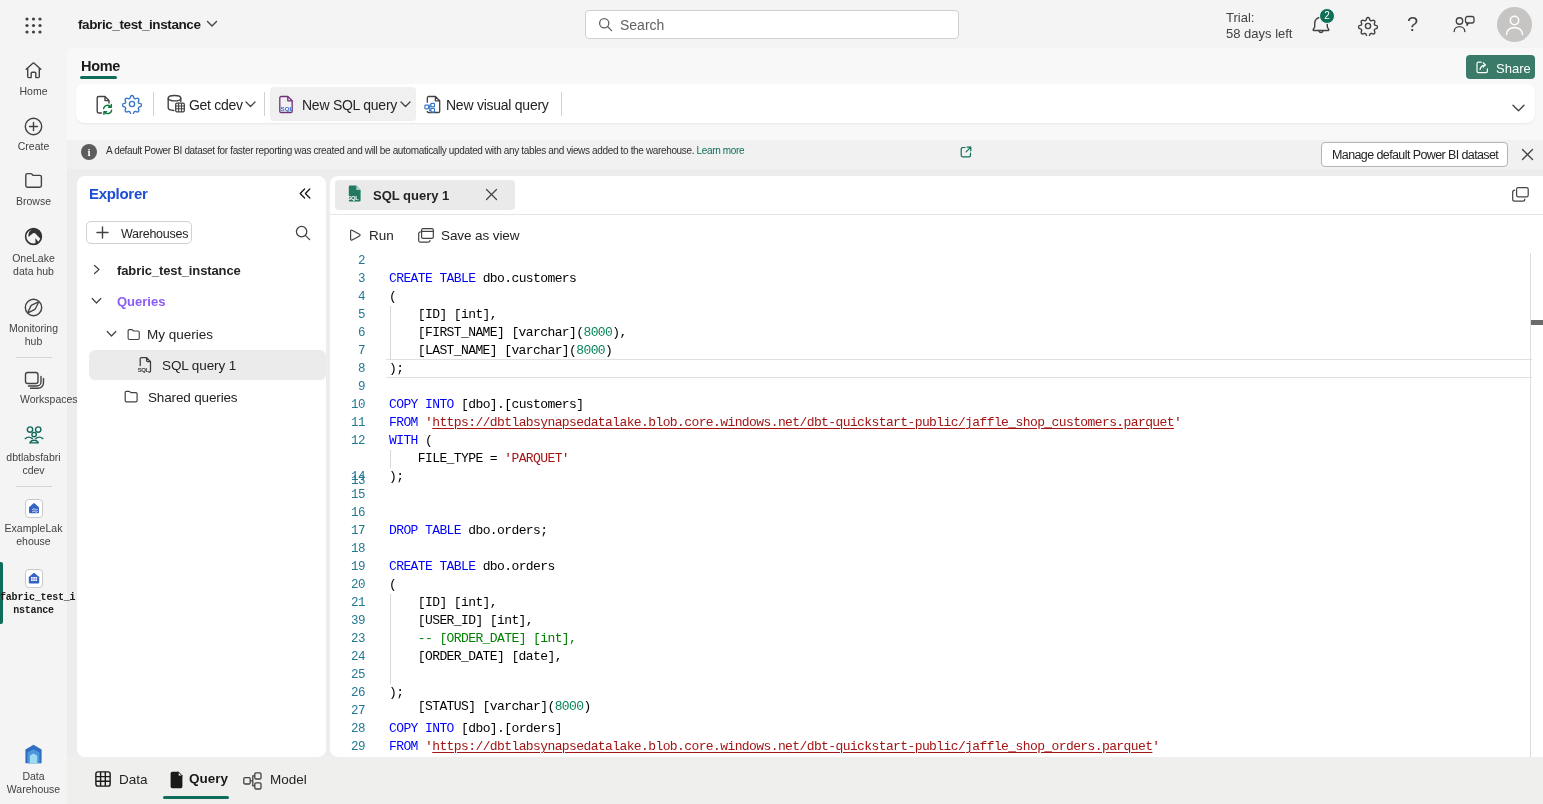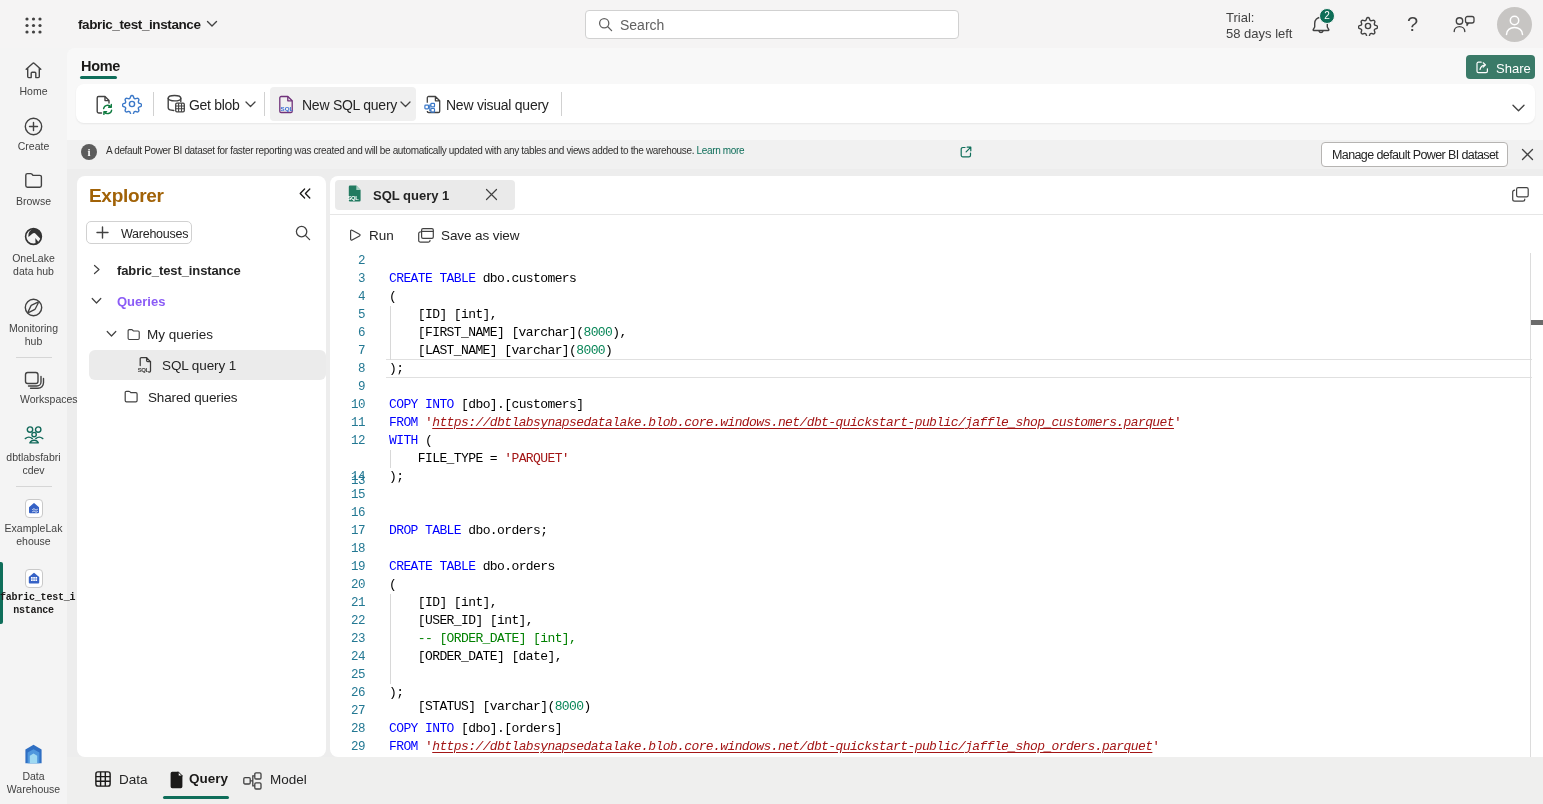--- a/index.html
+++ b/index.html
@@ -167,21 +167,21 @@
   <path fill="none" stroke="#3b78c8" stroke-width="1.4" stroke-linejoin="round" d="M8.6 2.5 a1.5 1.5 0 0 1 2.8 0 l.4 1.2 a1.5 1.5 0 0 0 1.9 1 l1.2-.4 a1.5 1.5 0 0 1 1.9 1.9 l-.4 1.2 a1.5 1.5 0 0 0 1 1.9 l1.2.4 a1.5 1.5 0 0 1 0 2.8 l-1.2.4 a1.5 1.5 0 0 0 -1 1.9 l.4 1.2 a1.5 1.5 0 0 1 -1.9 1.9 l-1.2-.4 a1.5 1.5 0 0 0 -1.9 1 l-.4 1.2 a1.5 1.5 0 0 1 -2.8 0 l-.4-1.2 a1.5 1.5 0 0 0 -1.9-1 l-1.2.4 a1.5 1.5 0 0 1 -1.9-1.9 l.4-1.2 a1.5 1.5 0 0 0 -1-1.9 l-1.2-.4 a1.5 1.5 0 0 1 0-2.8 l1.2-.4 a1.5 1.5 0 0 0 1-1.9 l-.4-1.2 a1.5 1.5 0 0 1 1.9-1.9 l1.2.4 a1.5 1.5 0 0 0 1.9-1 Z"></path>
   <circle cx="10" cy="10" r="2.6" fill="none" stroke="#3b78c8" stroke-width="1.4"></circle>
 </svg>
 <div class="abs" style="left:153px;top:92px;width:1px;height:24px;background:#d1d1d1;"></div>
 <svg class="abs" style="left:165px;top:93px" width="22" height="22" viewBox="0 0 22 22">
   <ellipse cx="9.5" cy="5.2" rx="6.3" ry="2.7" fill="none" stroke="#424242" stroke-width="1.4"></ellipse>
   <path d="M3.2 5.2 V14.8 c0 1.4 2.4 2.6 5.6 2.7 M15.8 5.2 v3.3" fill="none" stroke="#424242" stroke-width="1.4" stroke-linecap="round"></path>
   <rect x="10.7" y="10.2" width="8.6" height="8.6" rx="1.2" fill="#fff" stroke="#424242" stroke-width="1.3"></rect>
   <path d="M10.7 13 h8.6 M13.6 10.2 v8.6 M16.5 10.2 v8.6 M10.7 15.8 h8.6" stroke="#424242" stroke-width="1.1"></path>
 </svg>
-<div class="t" style="left:189px;top:97px;font-size:14px;letter-spacing:-0.3px;">Get blob</div>
+<div class="t" style="left:189px;top:97px;font-size:14px;letter-spacing:-0.3px;">Get cdev</div>
 <svg class="abs" style="left:245px;top:101px" width="11" height="7" viewBox="0 0 11 7">
     <path d="M1 1 L5.5 5.5 L10 1" fill="none" stroke="#424242" stroke-width="1.3" stroke-linecap="round" stroke-linejoin="round"></path>
   </svg>
 <div class="abs" style="left:264px;top:92px;width:1px;height:24px;background:#d1d1d1;"></div>
 <div class="abs" style="left:270px;top:87px;width:146px;height:34px;background:#f0f0f0;border-radius:4px;"></div>
 <svg class="abs" style="left:277px;top:95px" width="18" height="19" viewBox="0 0 18 19">
   <path d="M10.8 1.5 H4.1 a1.3 1.3 0 0 0 -1.3 1.3 v13.4 a1.3 1.3 0 0 0 1.3 1.3 h9.8 a1.3 1.3 0 0 0 1.3-1.3 V5.8 Z" fill="none" stroke="#70327a" stroke-width="1.3" stroke-linejoin="round"></path>
   <path d="M10.8 1.5 V5.8 h4.4" fill="none" stroke="#70327a" stroke-width="1.3" stroke-linejoin="round"></path>
   <text x="3.6" y="15.6" font-family="Liberation Sans" font-size="6.2" font-weight="700" fill="#3b6fd4">SQL</text>
 </svg>
@@ -210,21 +210,21 @@
 <svg class="abs" style="left:959px;top:145px" width="14" height="14" viewBox="0 0 14 14">
   <path d="M6 2.5 H3.8 a1.6 1.6 0 0 0 -1.6 1.6 v6.1 a1.6 1.6 0 0 0 1.6 1.6 h6.1 a1.6 1.6 0 0 0 1.6-1.6 V8" fill="none" stroke="#0f6e5a" stroke-width="1.2" stroke-linecap="round"></path>
   <path d="M8.2 2.2 h3.6 v3.6 M11.6 2.4 L7.1 6.9" fill="none" stroke="#0f6e5a" stroke-width="1.2" stroke-linecap="round" stroke-linejoin="round"></path>
 </svg>
 <div class="abs" style="left:1321px;top:142px;width:187px;height:25px;background:#fff;border:1px solid #b6b4b2;border-radius:4px;"></div>
 <div class="t" style="left:1332px;top:148px;font-size:12.5px;color:#242424;letter-spacing:-0.6px;">Manage default Power BI dataset</div>
 <svg class="abs" style="left:1521px;top:148px" width="13" height="13" viewBox="0 0 13 13">
     <path d="M1.5 1.5 L11.5 11.5 M11.5 1.5 L1.5 11.5" stroke="#424242" stroke-width="1.3" stroke-linecap="round"></path>
   </svg>
 
-<div class="t" style="left:89px;top:185px;font-size:19px;font-weight:700;color:#a16207;letter-spacing:-0.3px;text-align:right;">Explorer</div>
+<div class="t" style="left:89px;top:185px;font-size:15px;font-weight:700;color:#1d4ed8;letter-spacing:-0.3px;text-align:right;">Explorer</div>
 <svg class="abs" style="left:299px;top:188px" width="12" height="11" viewBox="0 0 12 11">
     <path d="M5.6 1 L1.2 5.5 L5.6 10 M10.8 1 L6.4 5.5 L10.8 10" fill="none" stroke="#1b1a19" stroke-width="1.3" stroke-linecap="round" stroke-linejoin="round"></path>
   </svg>
 <div class="abs" style="left:86px;top:221px;width:106px;height:23px;background:#fff;border:1px solid #d1d1d1;border-radius:5px;"></div>
 <svg class="abs" style="left:96px;top:226px" width="13" height="13" viewBox="0 0 13 13">
     <path d="M6.5 1 v11 M1 6.5 h11" stroke="#424242" stroke-width="1.4" stroke-linecap="round"></path>
   </svg>
 <div class="t" style="left:121px;top:227px;font-size:12.5px;color:#242424;letter-spacing:-0.25px;">Warehouses</div>
 <svg class="abs" style="left:295px;top:225px" width="16" height="16" viewBox="0 0 16 16">
     <circle cx="6.6" cy="6.6" r="5.2" fill="none" stroke="#424242" stroke-width="1.3"></circle>
@@ -254,21 +254,21 @@
 <div class="t" style="left:162px;top:358px;font-size:13.5px;color:#242424;letter-spacing:-0.1px;">SQL query 1</div>
 <svg class="abs" style="left:124px;top:390px" width="15" height="13" viewBox="0 0 15 13">
   <path d="M1.2 3.6 v-1 a1.3 1.3 0 0 1 1.3-1.3 h2.4 c.4 0 .7.1.9.4 l1 1 h5 a1.3 1.3 0 0 1 1.3 1.3 v6.6 a1.3 1.3 0 0 1 -1.3 1.3 H2.5 a1.3 1.3 0 0 1 -1.3-1.3 Z" fill="none" stroke="#424242" stroke-width="1.2" stroke-linejoin="round"></path>
 </svg>
 <div class="t" style="left:148px;top:390px;font-size:13.5px;color:#242424;letter-spacing:-0.15px;">Shared queries</div>
 
 <style>
  .ln { position:absolute; left:330px; width:35px; text-align:right; font-family:"Liberation Mono",monospace; font-size:12.5px; letter-spacing:-0.5px; color:#237893; line-height:18px; height:18px; }
  .cl { position:absolute; left:389px; font-family:"Liberation Mono",monospace; font-size:13px; letter-spacing:-0.6px; color:#000; line-height:18px; height:18px; white-space:pre; }
  .k { color:#0000ff; } .s { color:#a31515; } .n { color:#098658; } .c { color:#008000; }
- .u { text-decoration:underline; text-underline-offset:2px;font-style:italic; }
+ .u { text-decoration:underline; text-underline-offset:2px; }
  .ig { position:absolute; left:390px; width:1px; background:#d8d8d8; }
 </style>
 <div class="abs" style="left:335px;top:180px;width:180px;height:30px;background:#eaeaea;border-radius:4px;"></div>
 <svg class="abs" style="left:347px;top:185px" width="15" height="17" viewBox="0 0 15 17">
   <path d="M9.3 0.5 H3 a1.2 1.2 0 0 0 -1.2 1.2 v13.6 a1.2 1.2 0 0 0 1.2 1.2 h9.4 a1.2 1.2 0 0 0 1.2-1.2 V4.9 Z" fill="#217a60"></path>
   <path d="M9.3 0.5 V4.9 h4.3 Z" fill="#a6d0c3"></path>
   <text x="0.6" y="14.6" font-family="Liberation Sans" font-size="5.8" font-weight="700" letter-spacing="-0.35" fill="#fff">SQL</text>
 </svg>
 <div class="t" style="left:373px;top:188px;font-size:13px;font-weight:600;color:#242424;">SQL query 1</div>
 <svg class="abs" style="left:485px;top:188px" width="13" height="13" viewBox="0 0 13 13">
@@ -312,21 +312,21 @@
 <div class="ln" style="top:432px;">12</div>
 <div class="ln" style="top:472px;">13</div>
 <div class="ln" style="top:468px;">14</div>
 <div class="ln" style="top:486px;">15</div>
 <div class="ln" style="top:504px;">16</div>
 <div class="ln" style="top:522px;">17</div>
 <div class="ln" style="top:540px;">18</div>
 <div class="ln" style="top:558px;">19</div>
 <div class="ln" style="top:576px;">20</div>
 <div class="ln" style="top:594px;">21</div>
-<div class="ln" style="top:612px;">22</div>
+<div class="ln" style="top:612px;">39</div>
 <div class="ln" style="top:630px;">23</div>
 <div class="ln" style="top:648px;">24</div>
 <div class="ln" style="top:666px;">25</div>
 <div class="ln" style="top:684px;">26</div>
 <div class="ln" style="top:702px;">27</div>
 <div class="ln" style="top:720px;">28</div>
 <div class="ln" style="top:738px;">29</div>
 
 <div class="cl" style="top:270px;"><span class="k">CREATE</span> <span class="k">TABLE</span> dbo.customers</div>
 <div class="cl" style="top:288px;">(</div>

